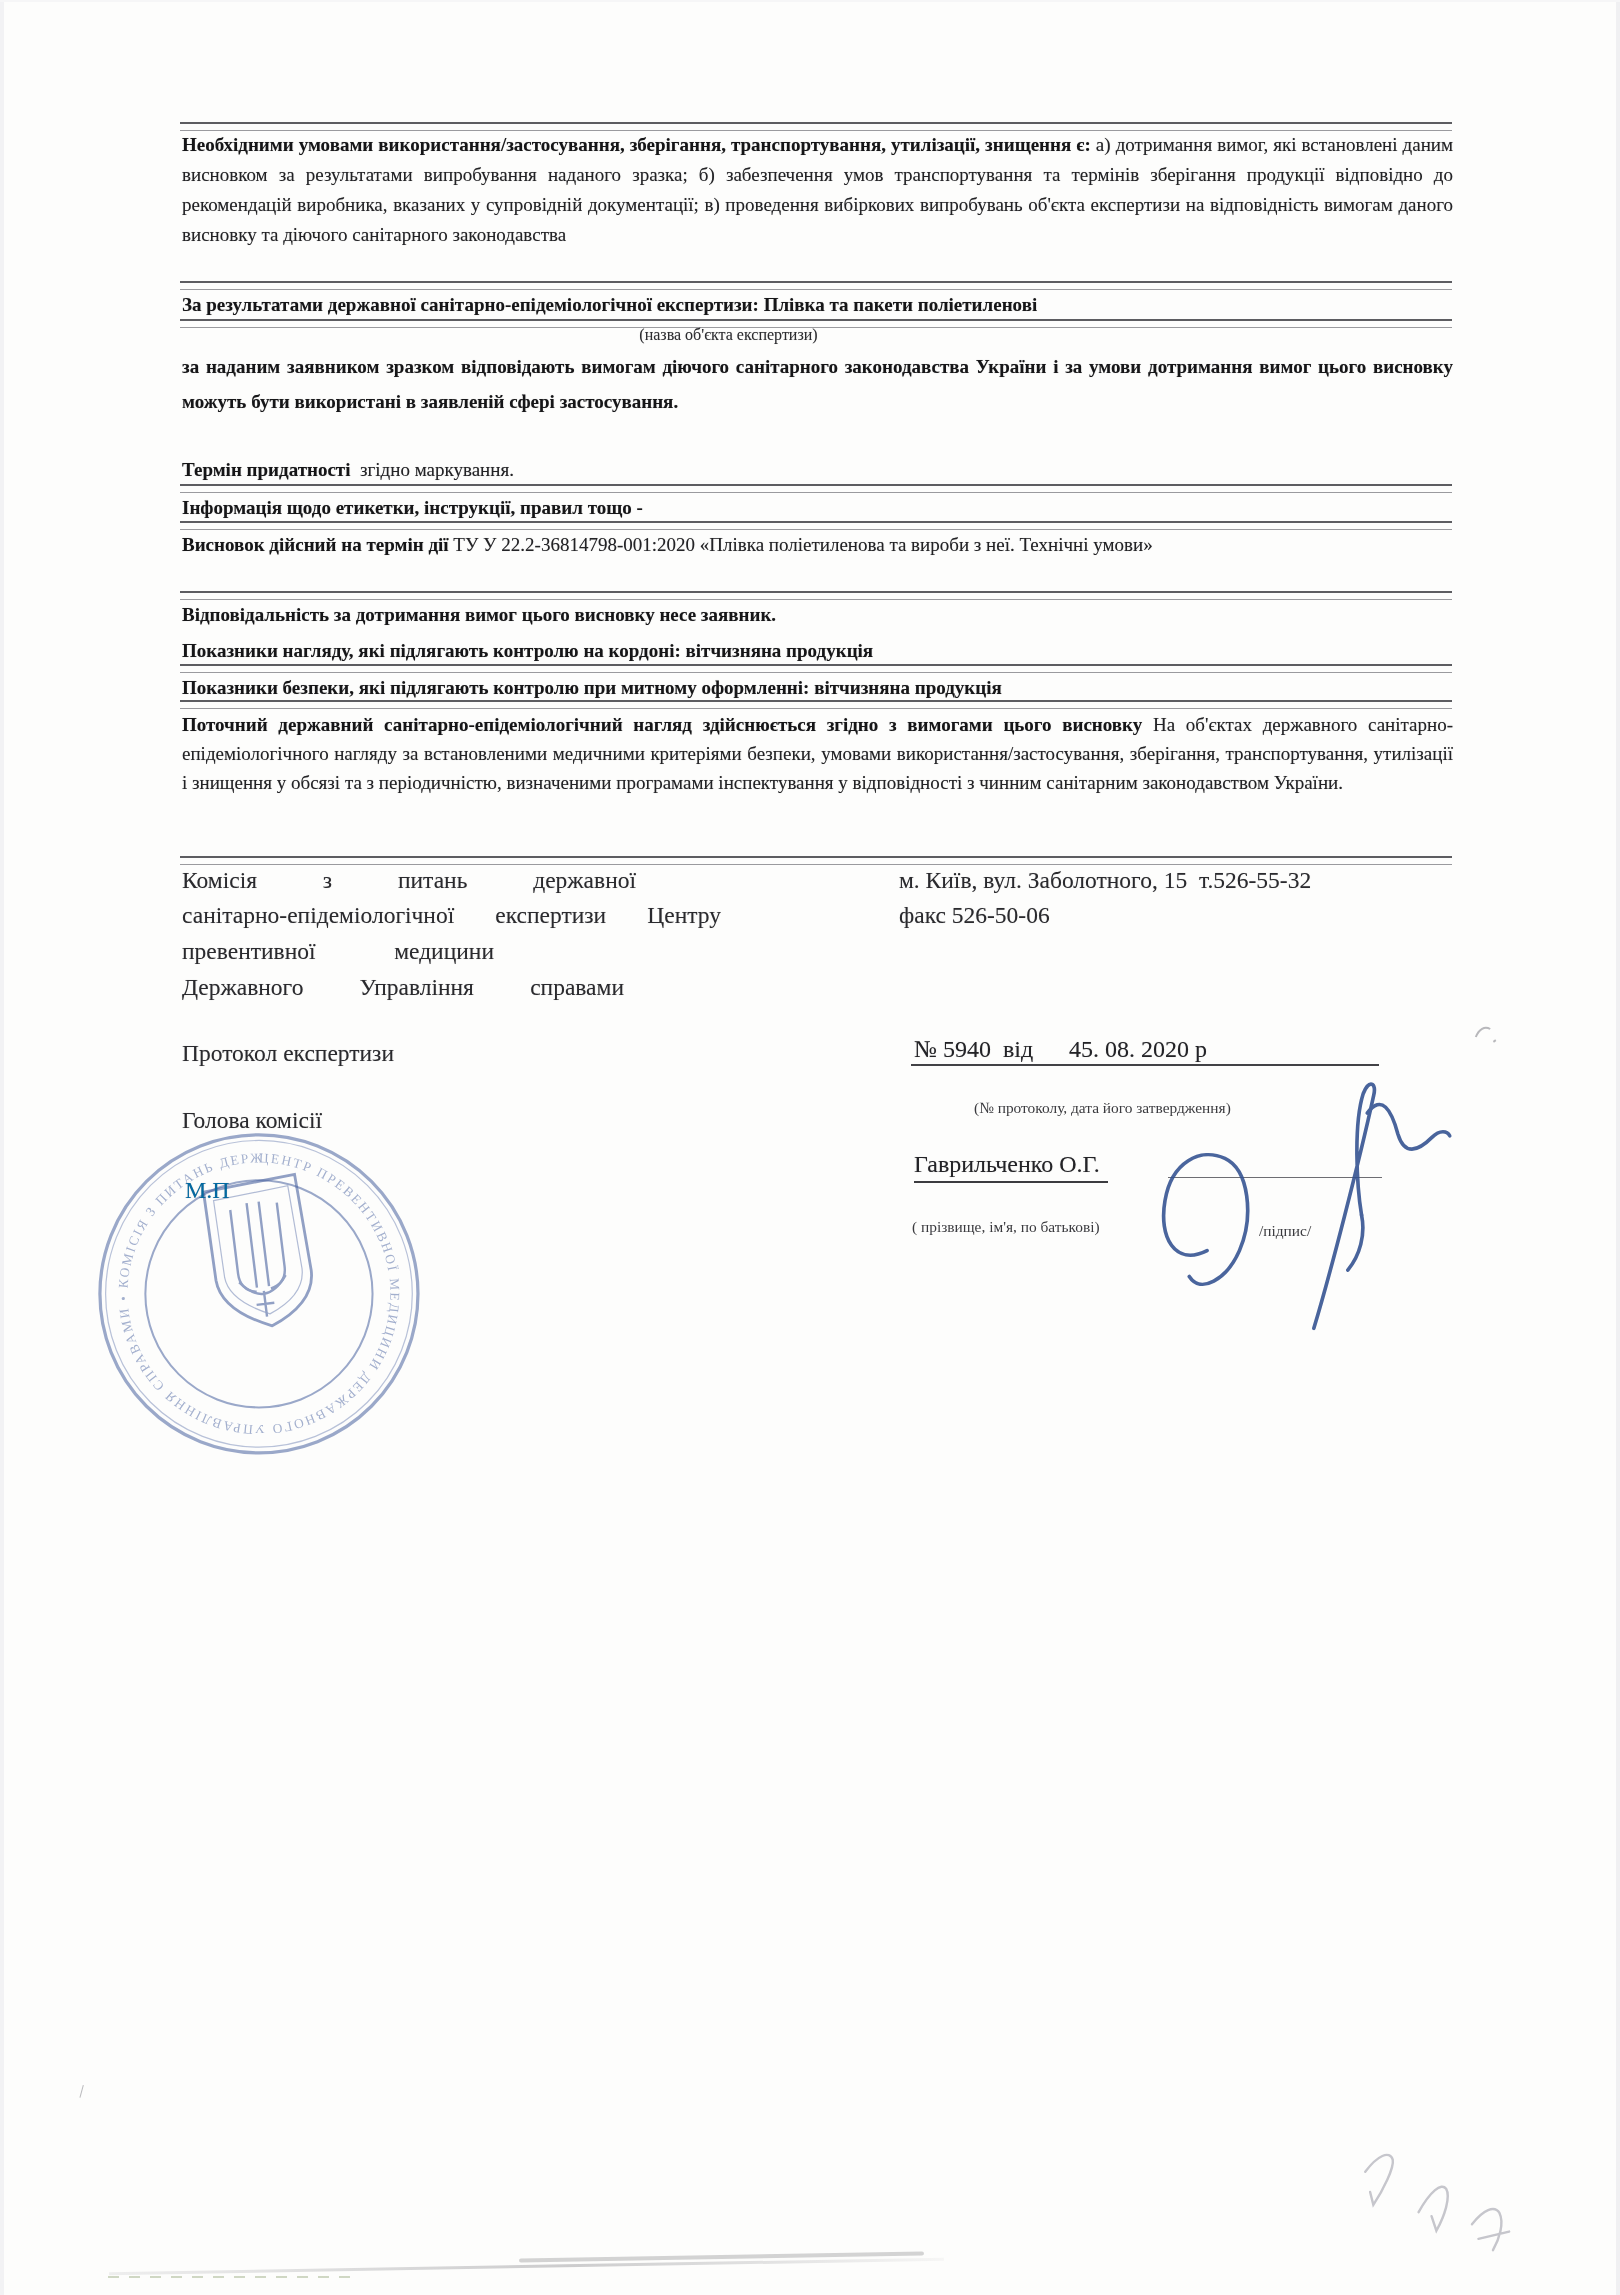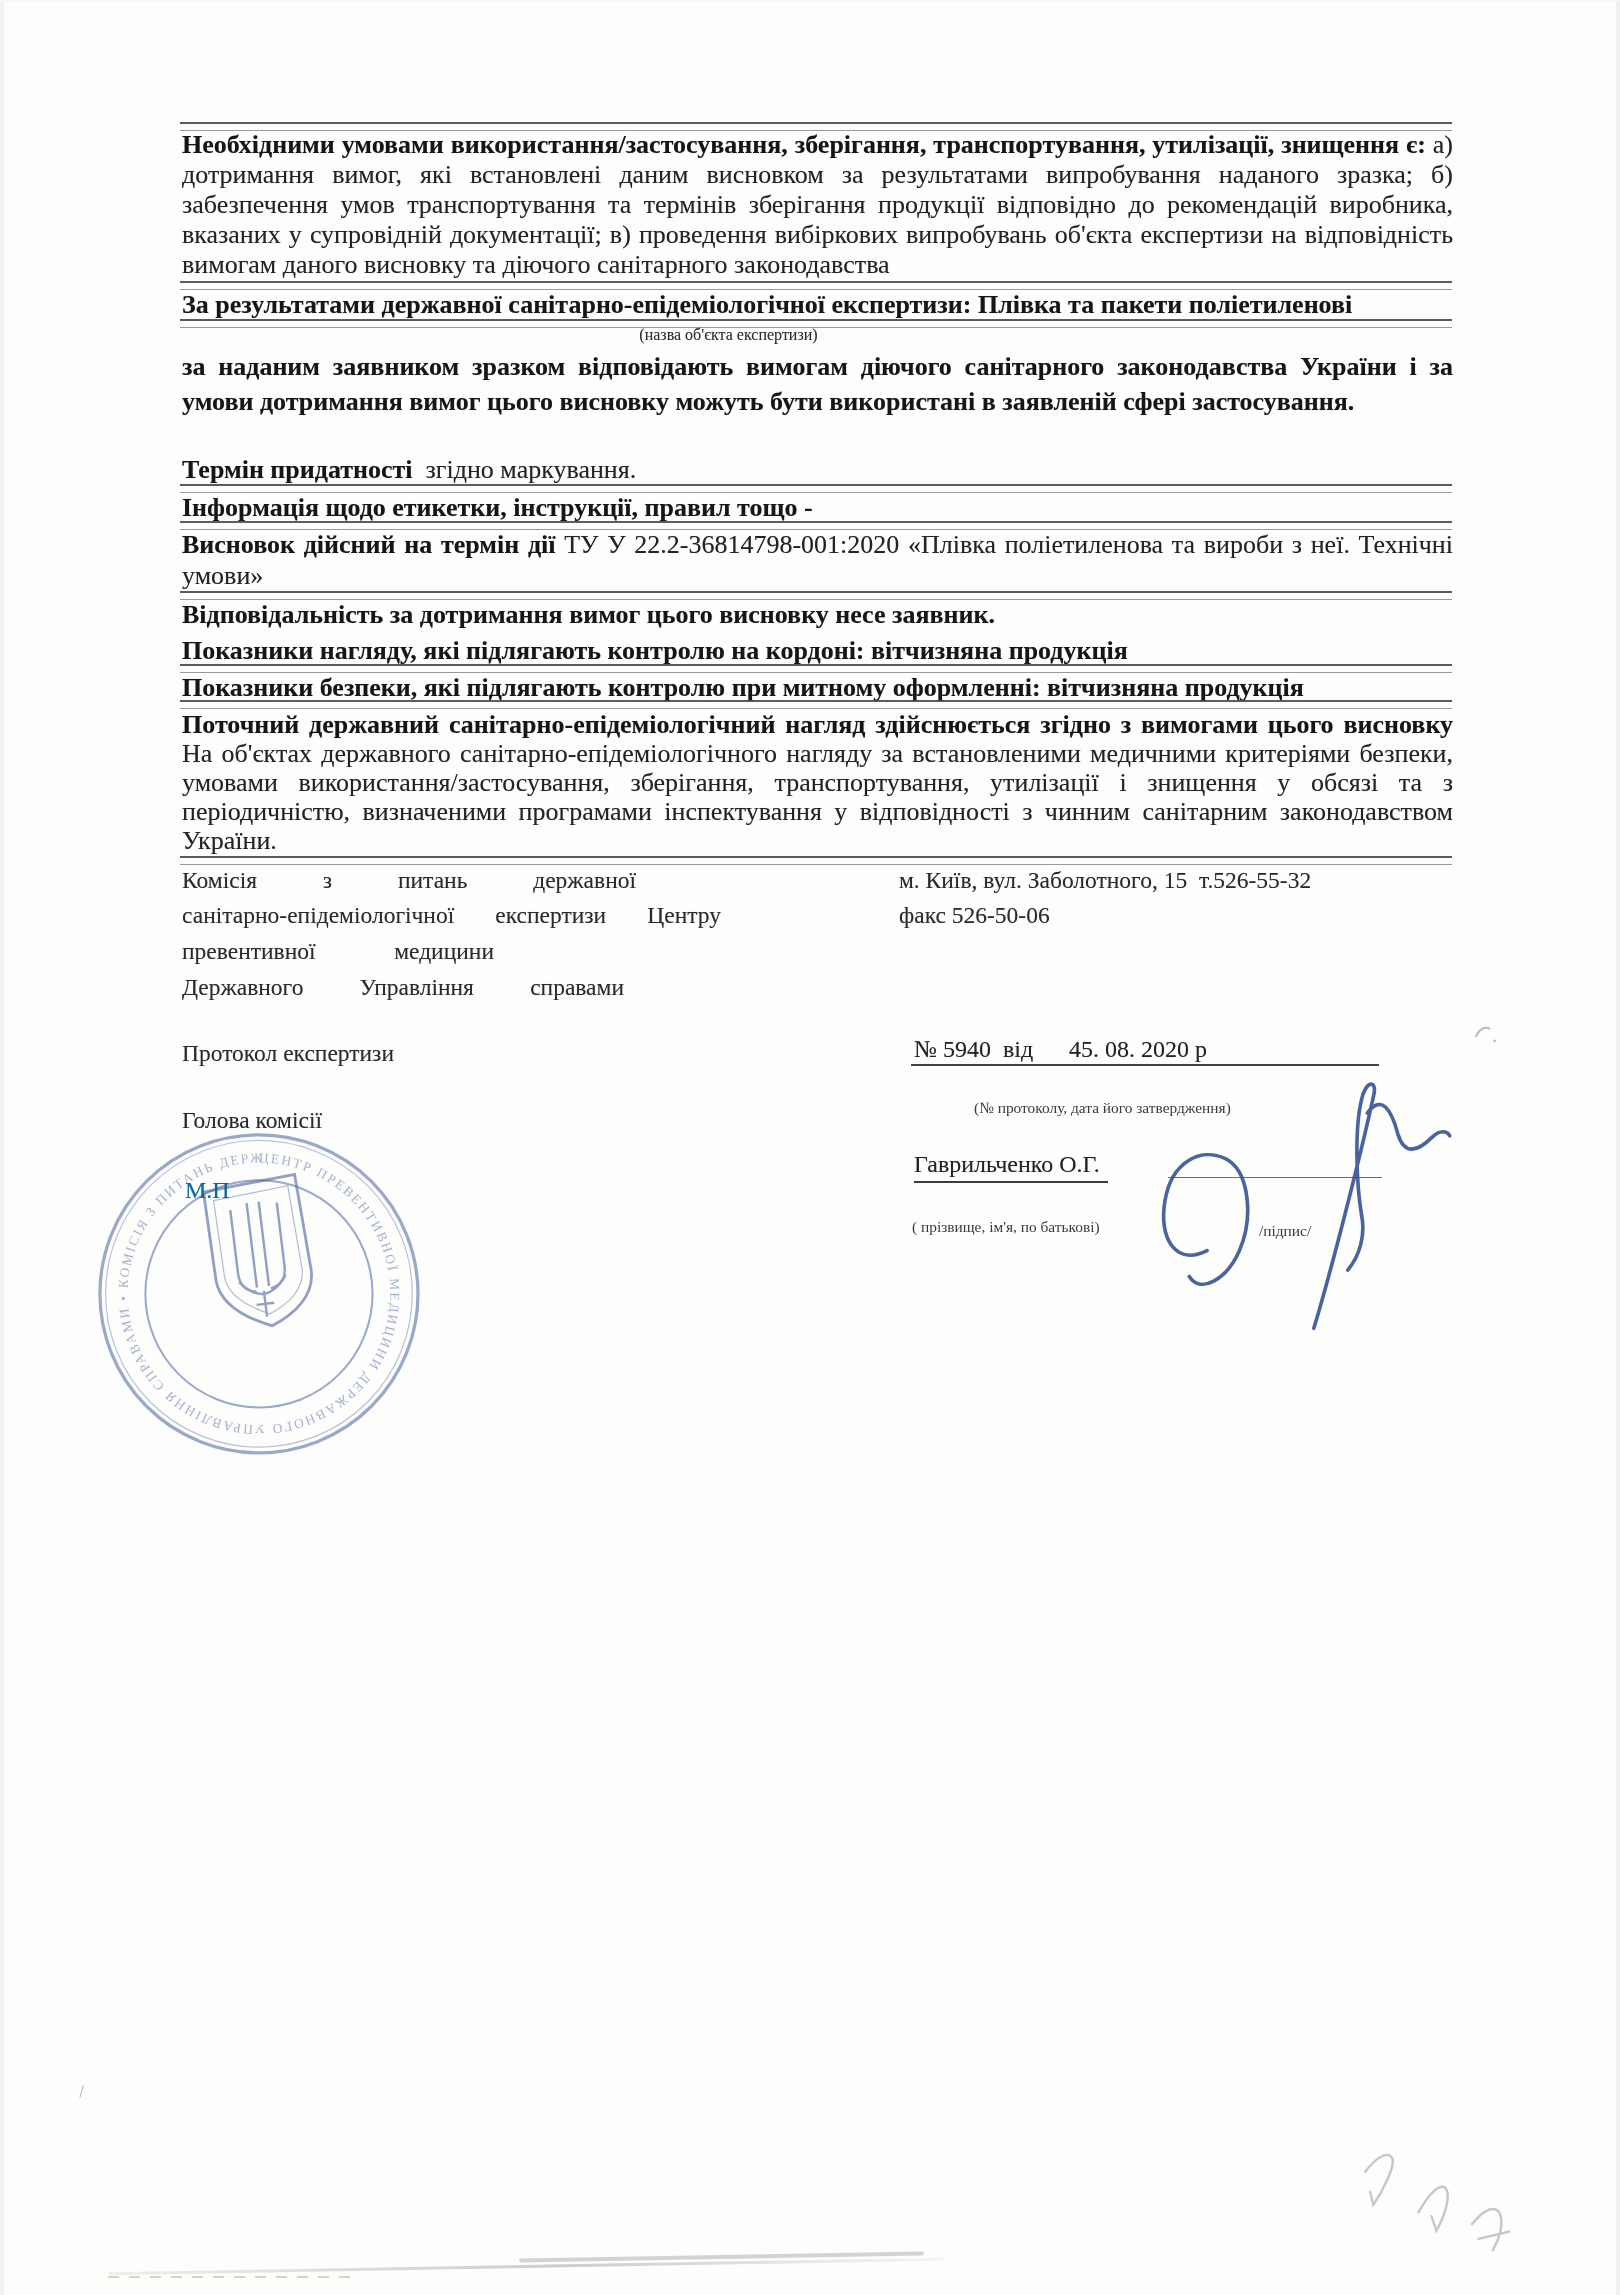--- a/index.html
+++ b/index.html
@@ -5,21 +5,21 @@
   html,body{margin:0;padding:0;}
   body{
     width:1621px;height:2295px;position:relative;overflow:hidden;
     background:#fdfdfc;
     font-family:"Liberation Serif","DejaVu Serif",serif;
     color:#1f1f22;
   }
   .abs{position:absolute;}
   .t{
     position:absolute;left:182px;width:1271px;
-    font-size:26px;line-height:30px;margin:0;
+    font-size:19px;line-height:30px;margin:0;
     text-shadow:0 0 0.8px rgba(40,40,40,.35);
     color:#232326;
   }
   .just{text-align:justify;}
   .bold{font-weight:700;color:#161618;}
   strong{font-weight:700;color:#151517;}
   .rule{
     position:absolute;left:180px;width:1272px;height:5.7px;
     border-top:2.4px solid #48484c;border-bottom:1.6px solid #8d8d92;
     opacity:.88;

